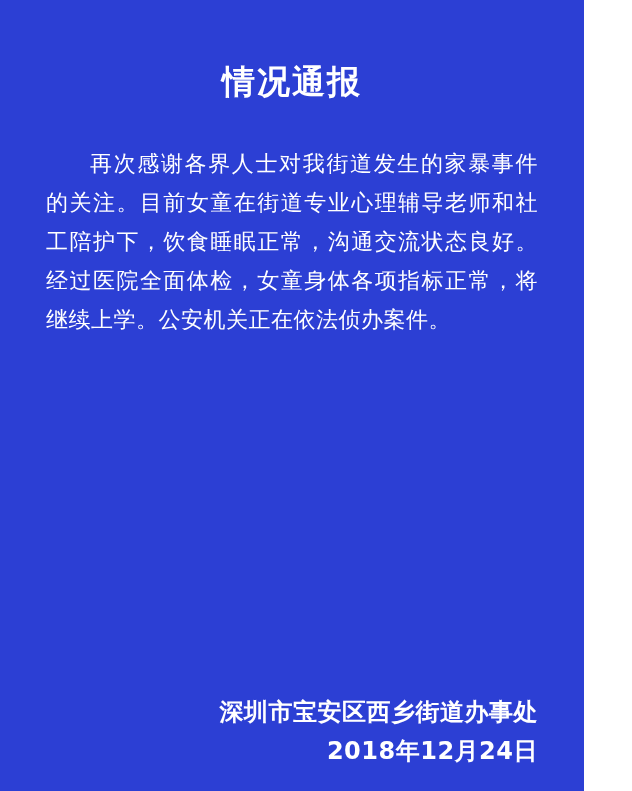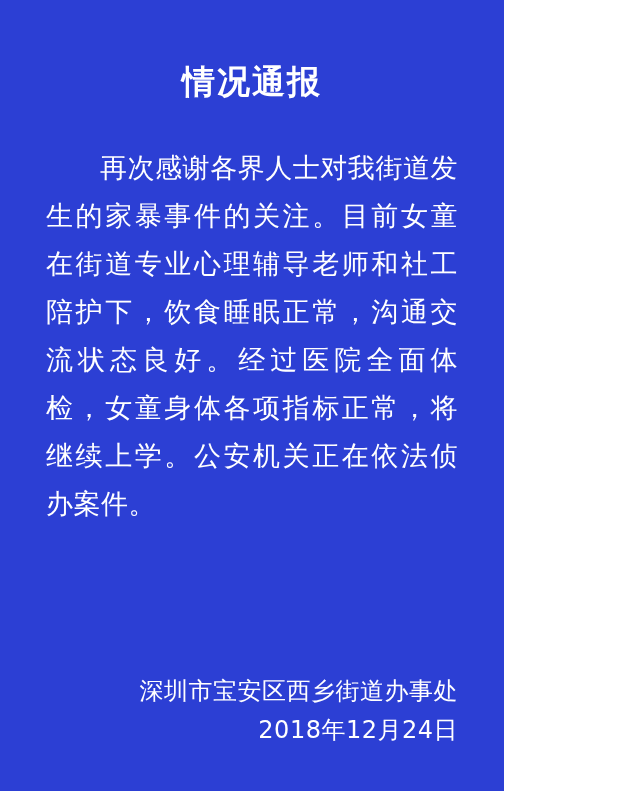--- a/index.html
+++ b/index.html
@@ -7,55 +7,56 @@
     padding: 0;
   }
   body {
     width: 632px;
     height: 791px;
     background: #ffffff;
     font-family: "DejaVu Sans", "Liberation Sans", sans-serif;
   }
   .notice-card {
     position: relative;
-    width: 504px;
+    width: 584px;
     height: 791px;
     box-sizing: border-box;
     background: #2c3fd4;
     color: #ffffff;
-    padding: 44px 46px 40px 46px;
+    padding: 44px 46px 19px 46px;
     display: flex;
     flex-direction: column;
   }
   .notice-title {
     text-align: center;
     font-size: 33px;
     font-weight: bold;
     letter-spacing: 2px;
     margin: 18px 0 42px 0;
     line-height: 1.2;
   }
   .notice-body {
     flex: 0 0 auto;
   }
   .notice-paragraph {
-    font-size: 27px;
+    font-size: 22px;
     line-height: 1.78;
     text-align: justify;
     text-justify: inter-ideograph;
     text-indent: 2em;
     margin: 0 0 26px 0;
     letter-spacing: 0.5px;
   }
   .notice-signature {
     margin-top: 28px;
     text-align: right;
     font-size: 24px;
     line-height: 1.65;
     letter-spacing: 0.5px;
+    font-weight: bold;
   }
   .sig-line {
     display: block;
   }
   .spacer {
     flex: 1 1 auto;
   }
 </style>
 </head>
 <body>

